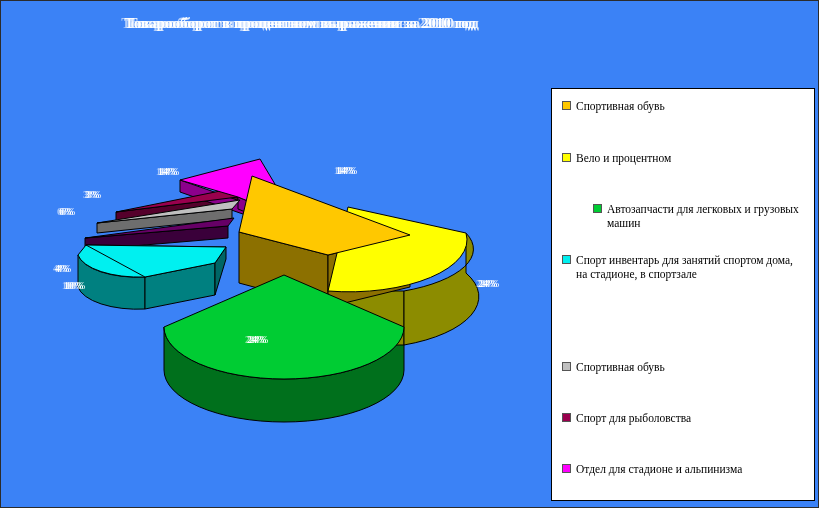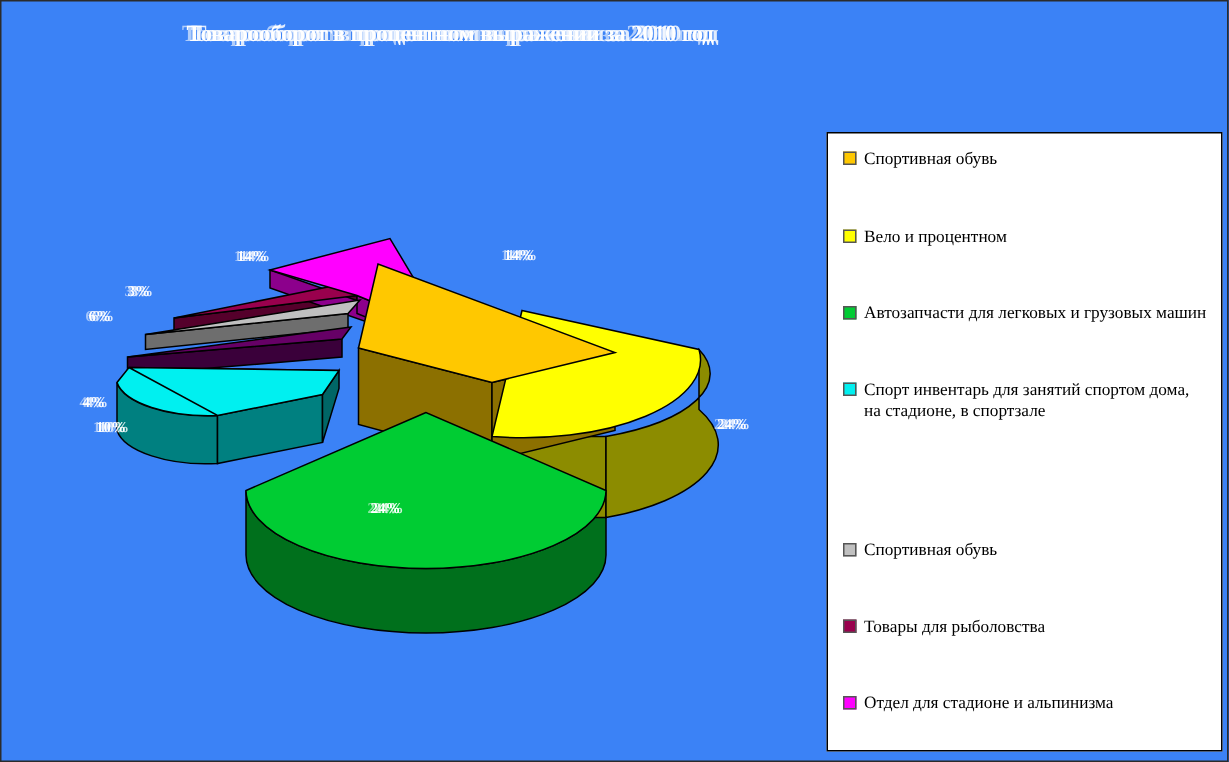--- a/index.html
+++ b/index.html
@@ -189,39 +189,39 @@
     <div class="legend-item" style="top:10px;">
       <span class="swatch" style="background:#FFC800"></span>
       <span class="legend-text">Спортивная обувь</span>
     </div>
 
     <div class="legend-item" style="top:62px;">
       <span class="swatch" style="background:#FFFF00"></span>
       <span class="legend-text">Вело и процентном</span>
     </div>
 
-    <div class="legend-item" style="top:113px;">
+    <div class="legend-item" style="top:113px;margin-left:31px;">
       <span class="swatch" style="background:#00CC33"></span>
       <span class="legend-text">Автозапчасти для легковых и грузовых машин</span>
     </div>
 
     <div class="legend-item" style="top:164px;justify-content:flex-end;">
       <span class="swatch" style="background:#00F0F0"></span>
       <span class="legend-text">Спорт инвентарь для занятий спортом дома, на стадионе, в спортзале</span>
     </div>
 
 
     <div class="legend-item" style="top:271px;">
       <span class="swatch" style="background:#C0C0C0"></span>
       <span class="legend-text">Спортивная обувь</span>
     </div>
 
     <div class="legend-item" style="top:322px;">
       <span class="swatch" style="background:#99004D"></span>
-      <span class="legend-text">Товары для рыболовства</span>
+      <span class="legend-text">Спорт для рыболовства</span>
     </div>
 
     <div class="legend-item" style="top:373px;">
       <span class="swatch" style="background:#FF00FF"></span>
       <span class="legend-text">Отдел для стадионе и альпинизма</span>
     </div>
   </div>
 
   <div class="outer-border"></div>
 </div>

